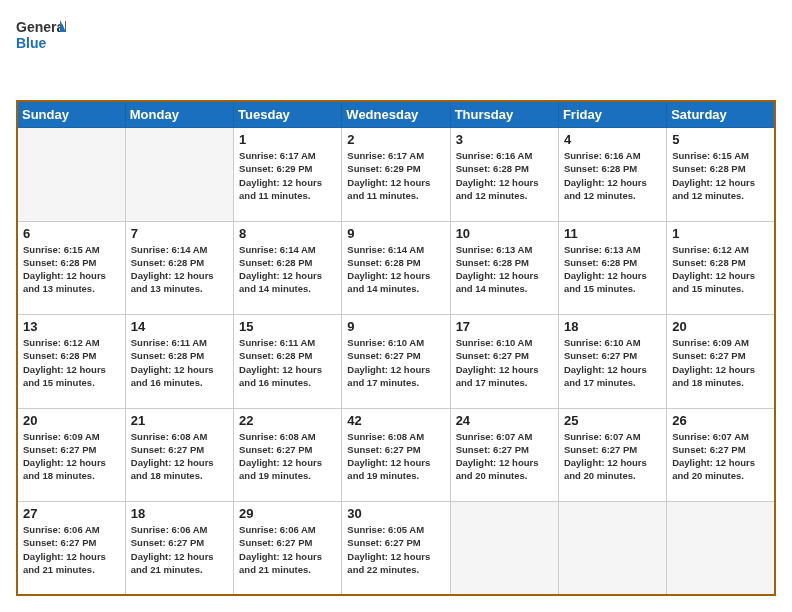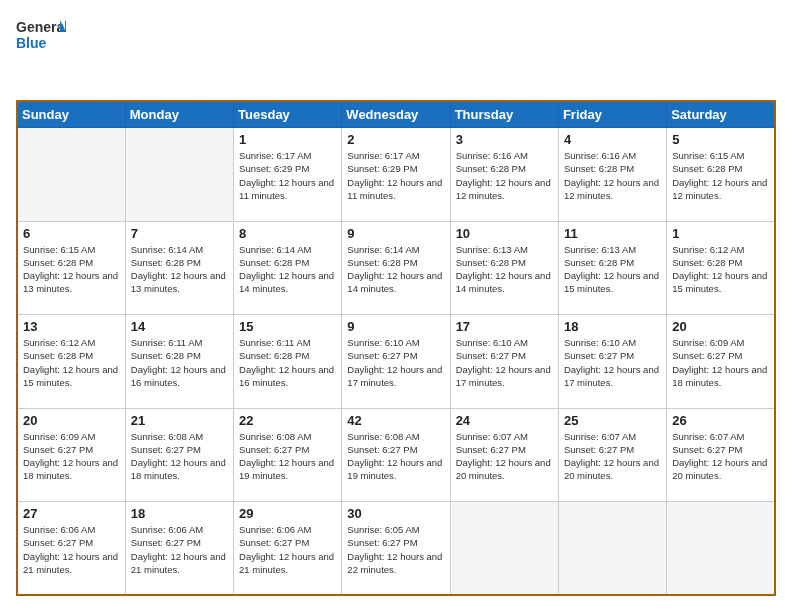--- a/index.html
+++ b/index.html
@@ -73,20 +73,21 @@
     .day-number {
       font-size: 13px;
       font-weight: bold;
       margin-bottom: 2px;
       color: #222;
     }
     .day-info {
       font-size: 9.5px;
       color: #333;
       line-height: 1.4;
+      font-weight: bold;
     }
   </style>
 </head>
 <body>
 
 <div class="page">
   <div class="header">
     <div class="logo">
   <svg width="50" height="38" viewBox="0 0 50 38">
     <text x="0" y="16" font-size="14" font-weight="bold" font-family="Arial" fill="#333">General</text>

